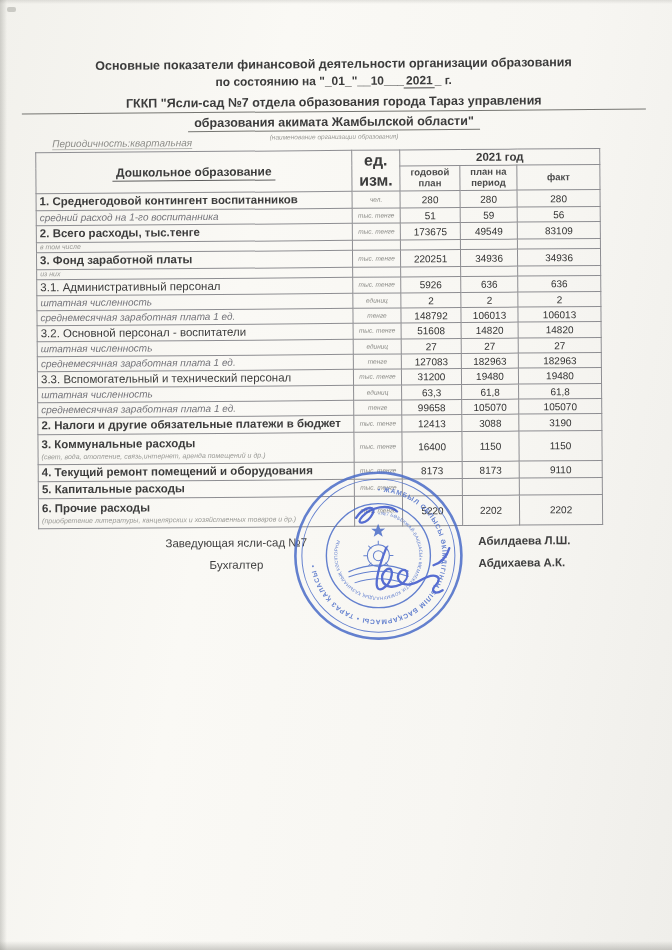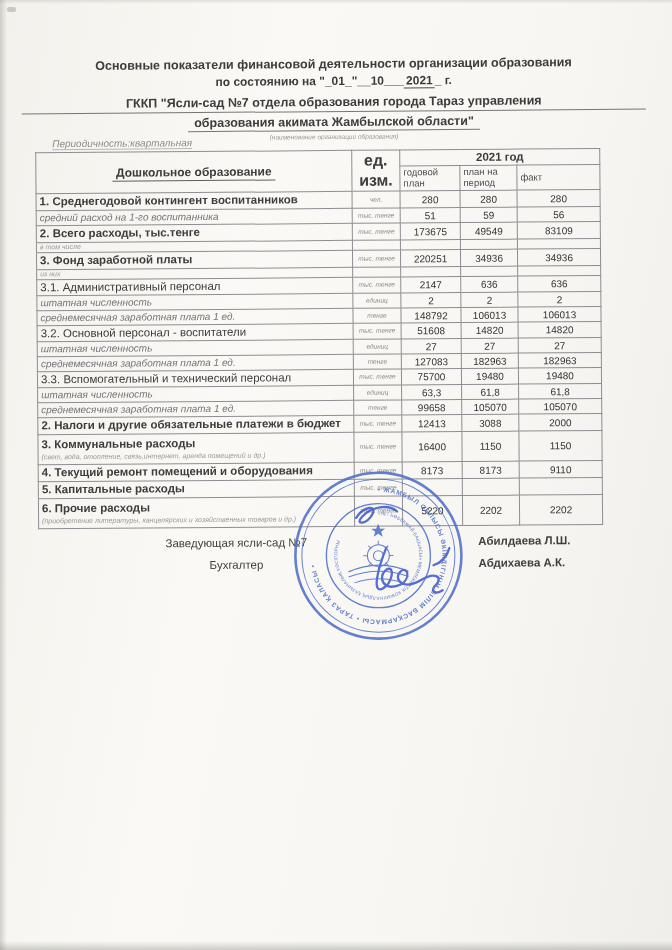--- a/index.html
+++ b/index.html
@@ -36,21 +36,21 @@
     color:#8d8d89;border-bottom:1px solid #b9b9b4;padding-bottom:0;}
 
   table.main{position:absolute;left:37px;top:150px;width:564px;border-collapse:collapse;table-layout:fixed;}
   table.main td,table.main th{border:1px solid #8e8e92;padding:0 3px;vertical-align:middle;}
   col.c-name{width:316px;} col.c-unit{width:48px;} col.c-a{width:60px;} col.c-p{width:57px;} col.c-f{width:83px;}
 
   th.h-name{font-size:12px;font-weight:bold;text-align:center;}
   th.h-name span{border-bottom:1px solid #5f5f5f;padding:0 4px 1px 4px;}
   th.h-unit{font-size:16px;font-weight:bold;line-height:1.25;}
   th.h-year{font-size:11.5px;font-weight:bold;text-align:center;height:13px;padding:0;}
-  th.h-sub{font-size:9.5px;font-weight:normal;color:#4c4c4c;text-align:left;line-height:1.1;height:22px;padding:1px 2px;}
+  th.h-sub{font-size:9.5px;font-weight:bold;color:#4c4c4c;text-align:center;line-height:1.1;height:22px;padding:1px 2px;}
 
   td.lbl{font-size:11.5px;line-height:1.2;padding-left:5px;}
   td.unit{font-size:6.5px;color:#8b8b87;font-style:italic;text-align:center;line-height:1;}
   td.num{font-size:10px;text-align:center;padding-right:4px;color:#333;}
 
   tr.r-bold td.lbl{font-weight:bold;height:16px;}
   tr.r-main td.lbl{height:15px;}
   tr.r-sub td.lbl{font-style:italic;color:#74747a;font-size:10px;height:14px;}
   tr.r-note td{height:9px;}
   tr.r-note td.lbl{font-size:7px;color:#9b9b97;font-style:italic;height:9px;}
@@ -141,21 +141,21 @@
           <tr class="r-note">
             <td class="lbl">из них</td>
             <td class="unit"></td>
             <td class="num"></td>
             <td class="num"></td>
             <td class="num"></td>
           </tr>
           <tr class="r-main">
             <td class="lbl">3.1. Административный персонал</td>
             <td class="unit">тыс. тенге</td>
-            <td class="num">2147</td>
+            <td class="num">5926</td>
             <td class="num">636</td>
             <td class="num">636</td>
           </tr>
           <tr class="r-sub">
             <td class="lbl">штатная численность</td>
             <td class="unit">единиц</td>
             <td class="num">2</td>
             <td class="num">2</td>
             <td class="num">2</td>
           </tr>
@@ -183,21 +183,21 @@
           <tr class="r-sub">
             <td class="lbl">среднемесячная заработная плата 1 ед.</td>
             <td class="unit">тенге</td>
             <td class="num">127083</td>
             <td class="num">182963</td>
             <td class="num">182963</td>
           </tr>
           <tr class="r-main">
             <td class="lbl">3.3. Вспомогательный и технический персонал</td>
             <td class="unit">тыс. тенге</td>
-            <td class="num">75700</td>
+            <td class="num">31200</td>
             <td class="num">19480</td>
             <td class="num">19480</td>
           </tr>
           <tr class="r-sub">
             <td class="lbl">штатная численность</td>
             <td class="unit">единиц</td>
             <td class="num">63,3</td>
             <td class="num">61,8</td>
             <td class="num">61,8</td>
           </tr>
@@ -206,21 +206,21 @@
             <td class="unit">тенге</td>
             <td class="num">99658</td>
             <td class="num">105070</td>
             <td class="num">105070</td>
           </tr>
           <tr class="r-bold">
             <td class="lbl">2. Налоги и другие обязательные платежи в бюджет</td>
             <td class="unit">тыс. тенге</td>
             <td class="num">12413</td>
             <td class="num">3088</td>
-            <td class="num">2000</td>
+            <td class="num">3190</td>
           </tr>
           <tr class="r-bold tall">
             <td class="lbl">3. Коммунальные расходы<span class="sublbl">(свет, вода, отопление, связь,интернет, аренда помещений и др.)</span></td>
             <td class="unit">тыс. тенге</td>
             <td class="num">16400</td>
             <td class="num">1150</td>
             <td class="num">1150</td>
           </tr>
           <tr class="r-bold">
             <td class="lbl">4. Текущий ремонт помещений и оборудования</td>

